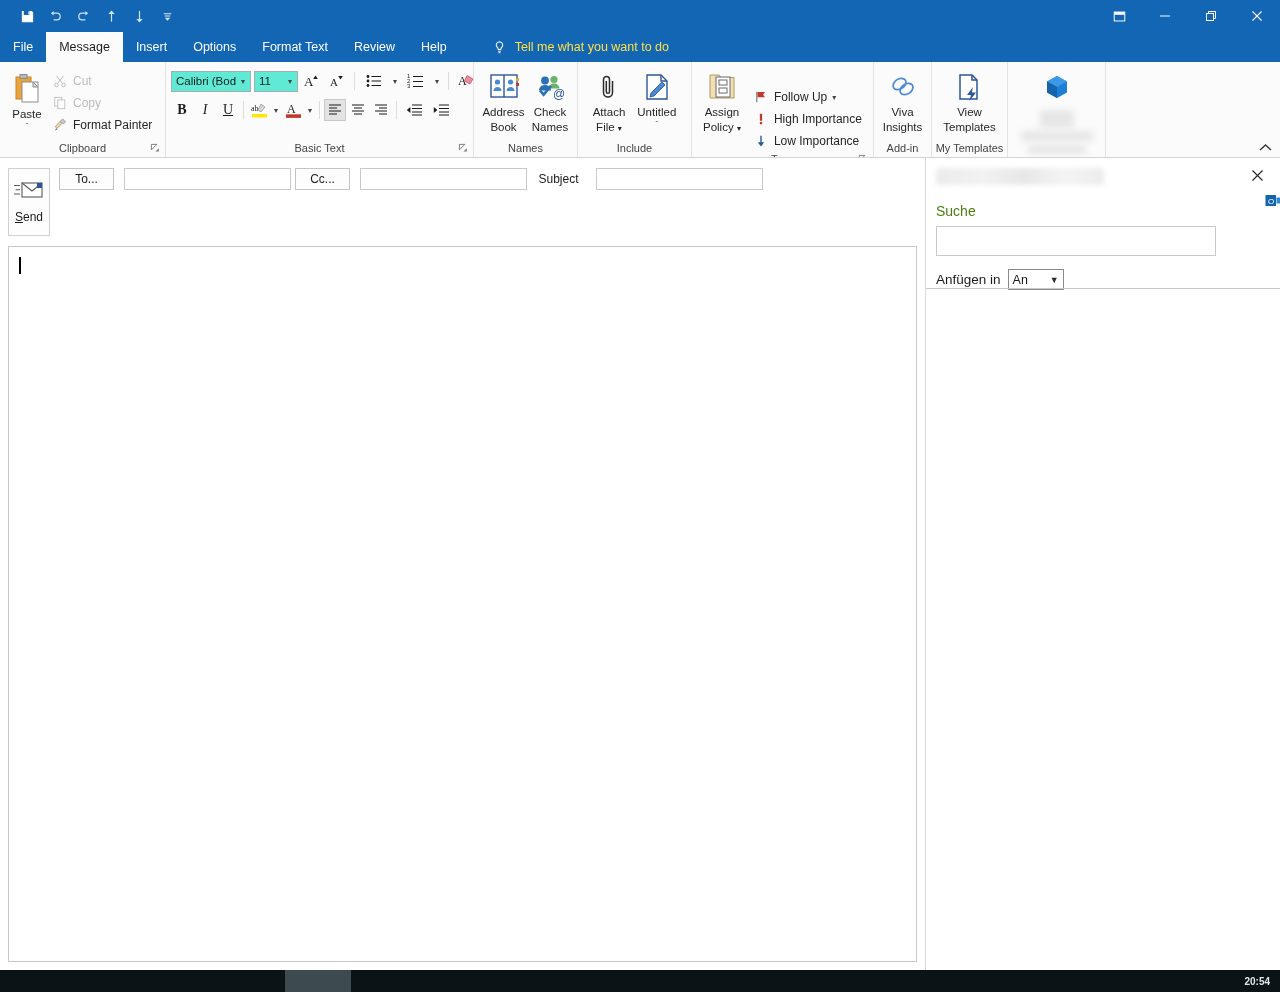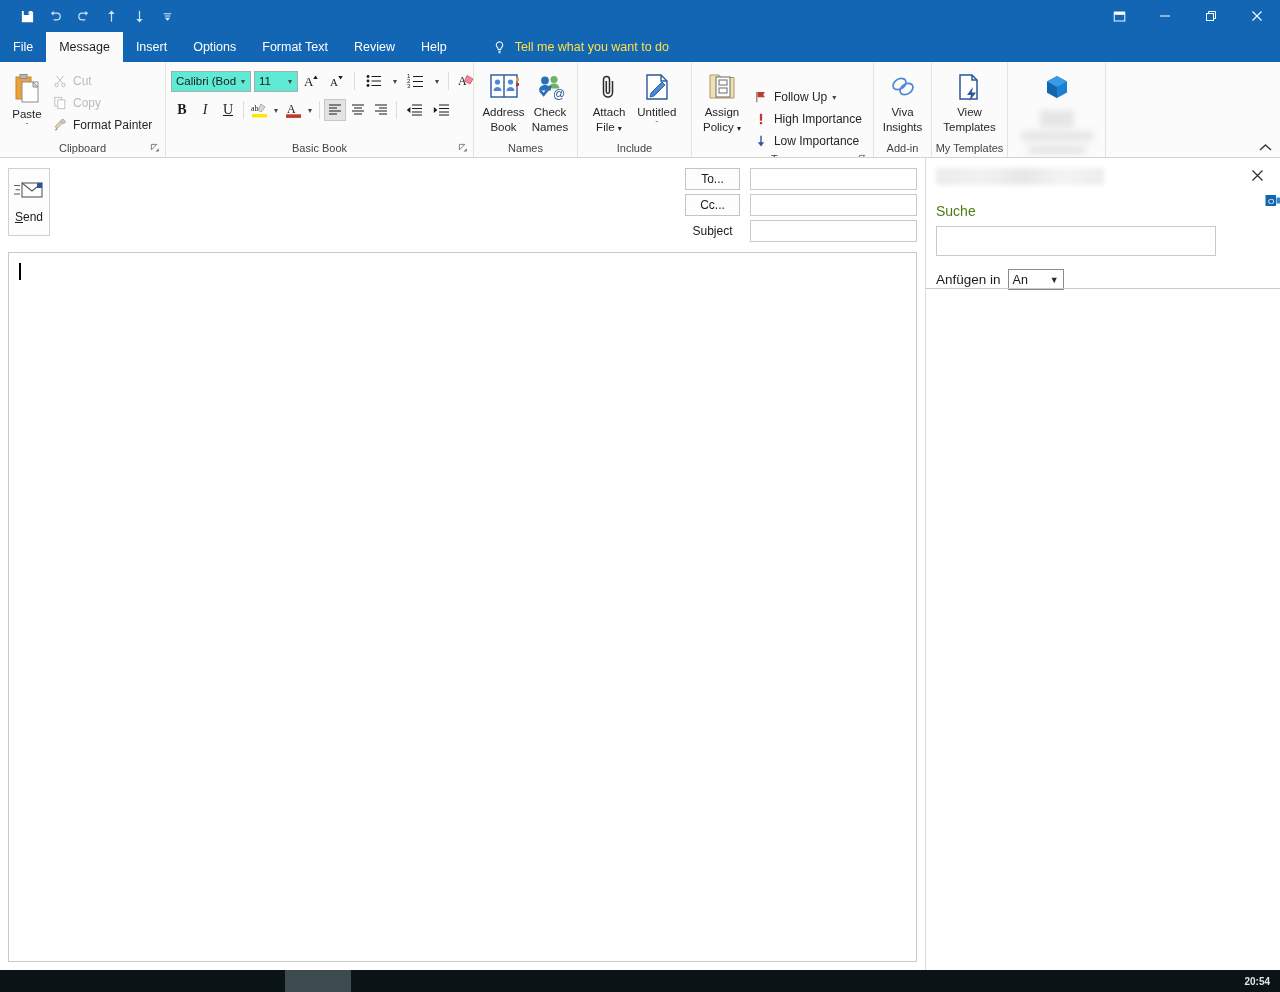--- a/index.html
+++ b/index.html
@@ -199,21 +199,21 @@
     width: 42px; height: 68px;
     border: 1px solid #d0d0d0;
     background: #fdfdfd;
     display: flex; flex-direction: column;
     align-items: center; justify-content: center;
     font-size: 12px; color: #1b1b1b;
     margin-right: 9px;
   }
   .send-btn .ico { margin-bottom: 6px; }
   .send-btn u { text-decoration: underline; }
-  .fields { flex: 1; display: flex; flex-direction: column; gap: 4px; align-items: flex-end; }
+  .fields { flex: 1; display: flex; flex-direction: row; gap: 4px; }
   .frow { display: flex; align-items: center; height: 22px; }
   .fbtn {
     width: 55px; height: 22px;
     border: 1px solid #c4c4c4;
     background: #fdfdfd;
     font-size: 12px; color: #1b1b1b;
     display: flex; align-items: center; justify-content: center;
   }
   .flabel {
     width: 55px; height: 22px;
@@ -593,21 +593,21 @@
           </div>
           <div class="tbtn wide">
             <svg width="18" height="16" viewBox="0 0 18 16">
                 <path stroke="#1b1b1b" stroke-width="1.1" d="M7 3h10M7 6.5h10M7 10h10M7 13h10"></path>
                 <path fill="#1b1b1b" d="M1.8 5 5.4 8l-3.6 3z"></path>
               </svg>
           </div>
         </div>
       </div>
       <div class="rgroup-label">
-        <span>Basic Book</span>
+        <span>Basic Text</span>
         <span class="dlg">
           <svg width="11" height="11" viewBox="0 0 12 12">
               <path fill="none" stroke="#767676" stroke-width="1" d="M1.5 1.5h6M1.5 1.5v6M1.5 7.5 7.5 1.5"></path>
               <path fill="#767676" d="M6 9.2h3.6V5.6z"></path>
             </svg>
         </span>
       </div>
     </div>
 
     <div class="rgroup" style="width:104px">

